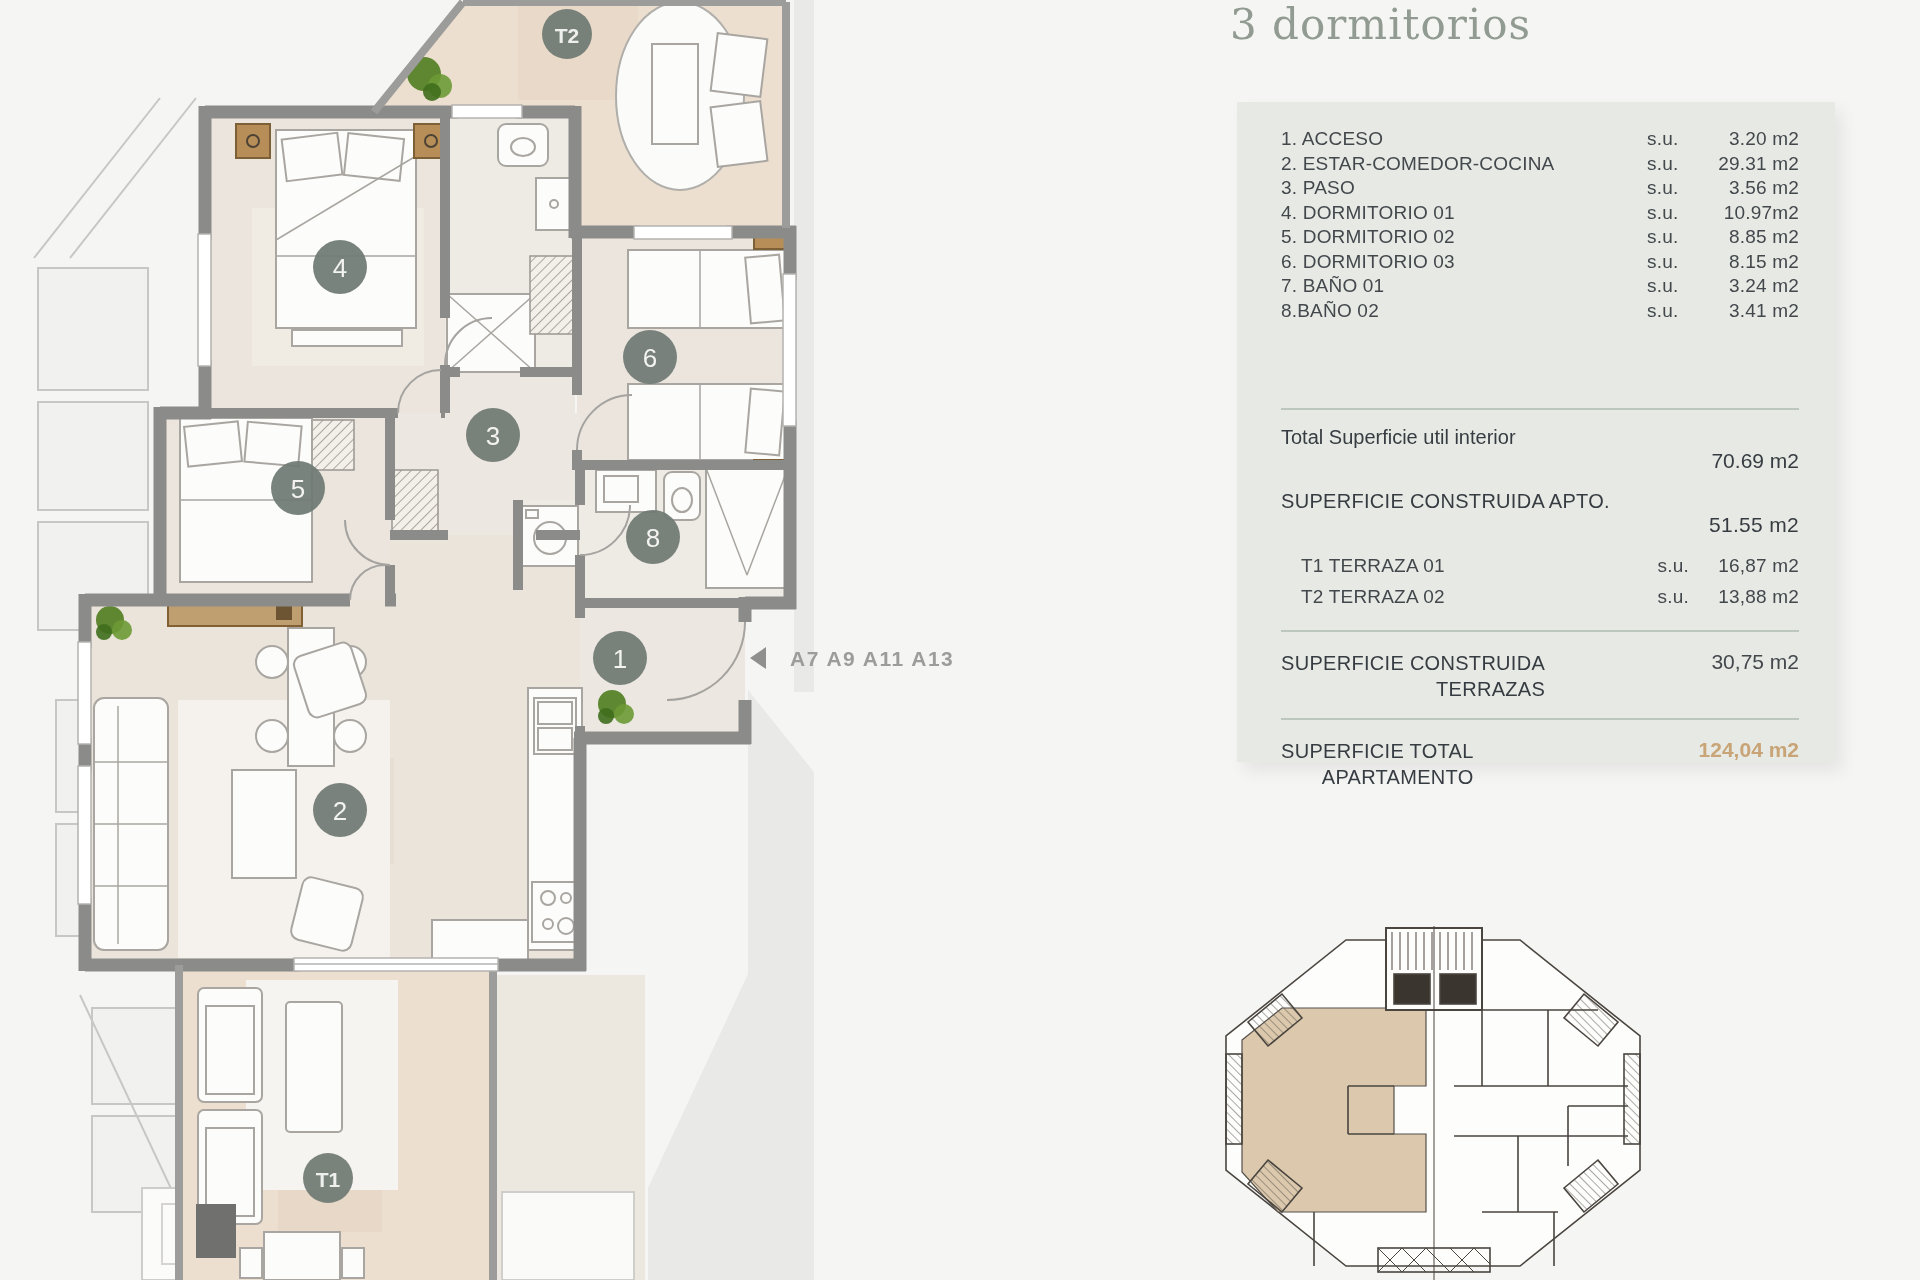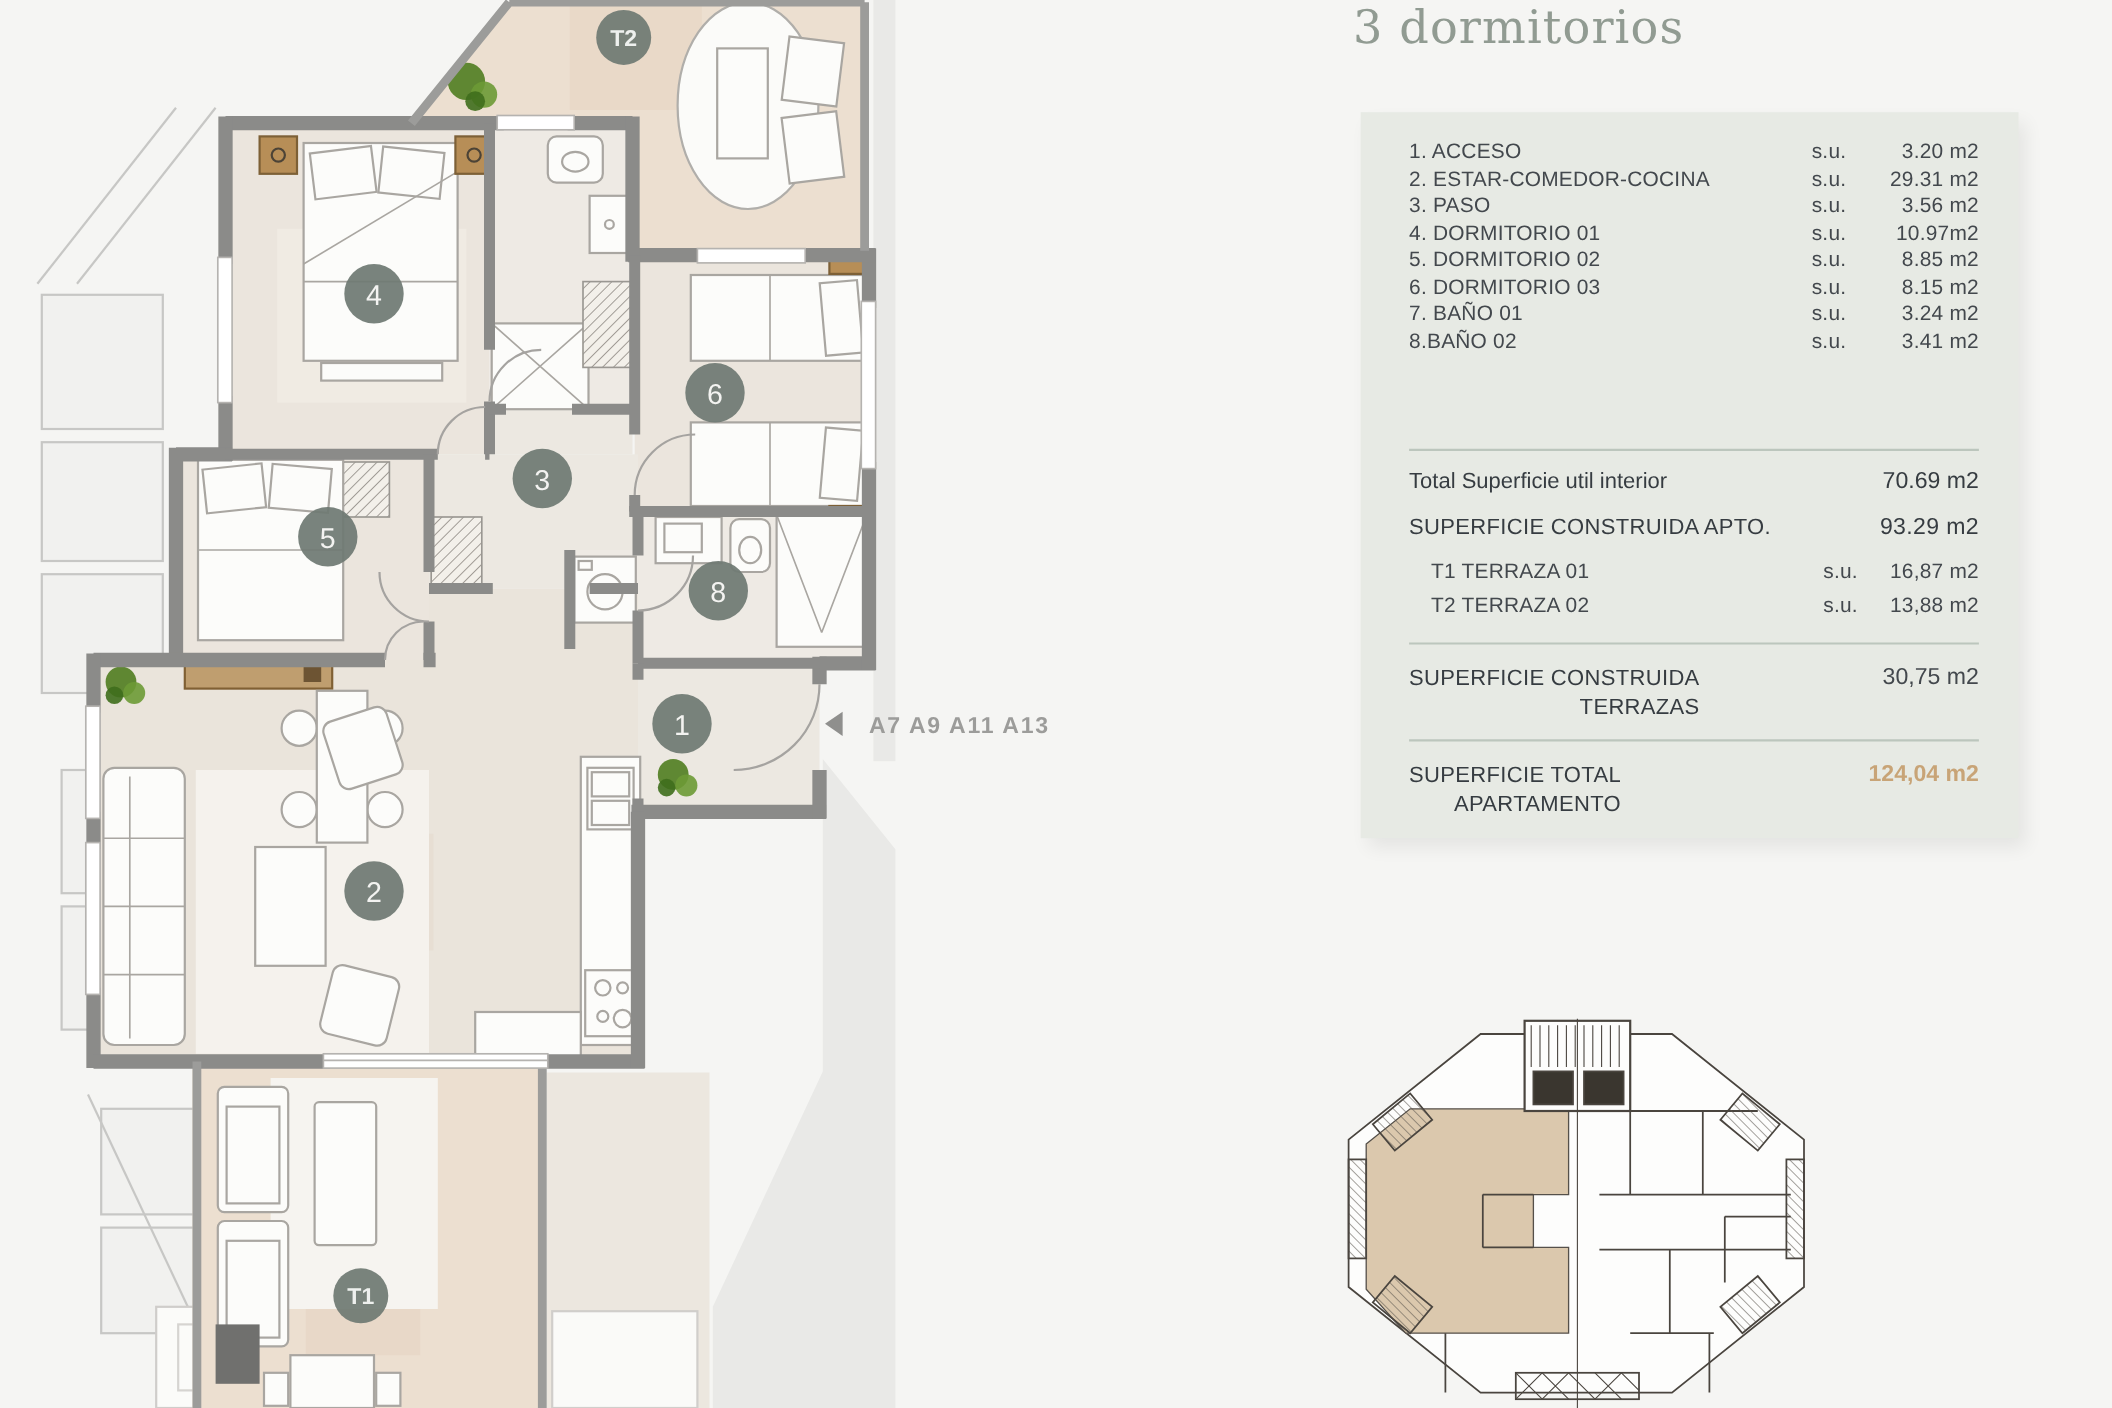--- a/index.html
+++ b/index.html
@@ -14,21 +14,21 @@
          font-size:42px;color:#919b92;letter-spacing:1px;}
   .panel{position:absolute;left:1237px;top:102px;width:598px;height:660px;background:#e7eae4;
          box-shadow:7px 9px 16px rgba(0,0,0,.07);box-sizing:border-box;
          padding:26px 36px 0 44px;color:#43484d;}
   .prow{display:flex;align-items:baseline;height:24.5px;font-size:19px;letter-spacing:.2px;}
   .pl{flex:1;}
   .psu{width:46px;text-align:left;}
   .pv{width:106px;text-align:right;}
   .pdiv{border-top:2px solid rgba(125,145,130,.40);height:0;}
   .d1{margin-top:84px;}
-  .trow{display:flex;align-items:baseline;font-size:20px;color:#363c41;}
+  .trow{display:flex;align-items:baseline;font-size:20px;color:#363c41;flex-direction:column;}
   .trow .tv{margin-left:auto;font-size:21px;}
   .r-util{margin-top:16px;}
   .r-apto{margin-top:17px;letter-spacing:.3px;}
   .r-ter{margin-top:18px;font-size:19px;color:#43484d;margin-left:20px;}
   .r-ter2{margin-top:6px;}
   .r-ter .psu{width:46px;text-align:right;padding-right:6px;}
   .r-ter .pv{width:104px;text-align:right;}
   .d2{margin-top:20px;}
   .blk{display:flex;margin-top:18px;}
   .blk .lbl{font-size:20px;letter-spacing:.3px;line-height:26px;color:#363c41;text-align:right;}
@@ -351,21 +351,21 @@
       </div>
 
     <div class="pdiv d1"></div>
 
     <div class="trow r-util">
       <span>Total Superficie util interior</span>
       <span class="tv">70.69 m2</span>
     </div>
     <div class="trow r-apto">
       <span>SUPERFICIE CONSTRUIDA APTO.</span>
-      <span class="tv">93.29 m2</span>
+      <span class="tv">51.55 m2</span>
     </div>
     <div class="prow r-ter">
       <span class="pl">T1 TERRAZA 01</span>
       <span class="psu">s.u.</span>
       <span class="pv">16,87 m2</span>
     </div>
     <div class="prow r-ter r-ter2">
       <span class="pl">T2 TERRAZA 02</span>
       <span class="psu">s.u.</span>
       <span class="pv">13,88 m2</span>

